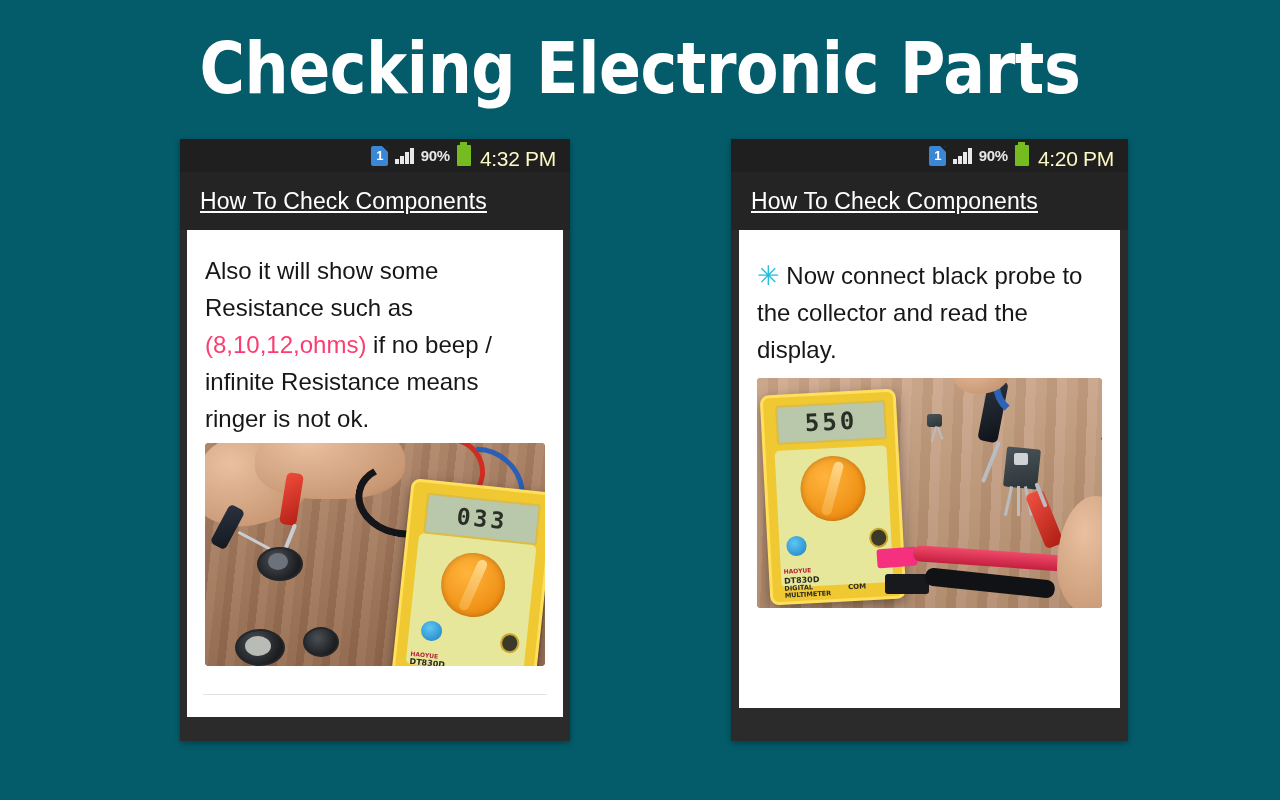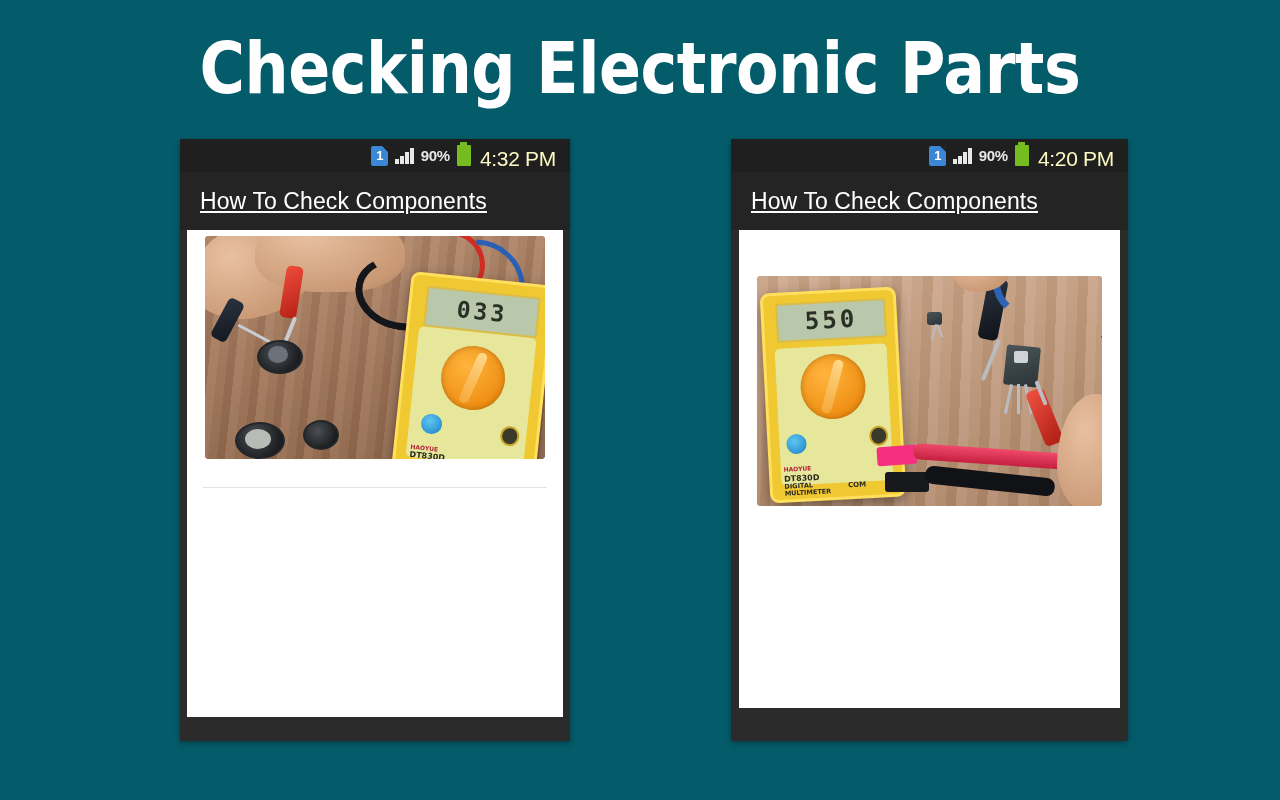--- a/index.html
+++ b/index.html
@@ -329,20 +329,23 @@
     <div class="battery-pct">90%</div>
     <div class="battery-icon"></div>
     <div class="status-clock">4:32 PM</div>
   </div>
 
   <div class="actionbar">
     <div class="actionbar-title">How To Check Components</div>
   </div>
 
   <div class="screen">
+    <p class="body-text">
+      <span>Also it will show some Resistance such as </span><span class="ohms">(8,10,12,ohms)</span><span> if no beep / infinite Resistance means ringer is not ok.</span>
+    </p>
 
     <div class="photo photo-left">
       <div class="wood"></div>
 
       <div class="hand" style="left:-14px; top:-10px; width:120px; height:92px; transform:rotate(-8deg);"></div>
       <div class="hand" style="left:50px; top:-24px; width:150px; height:80px; border-radius:50% 50% 40% 40%;"></div>
 
       <div class="probe" style="left:14px; top:62px; width:17px; height:44px; background:linear-gradient(140deg,#2b3340,#131820); transform:rotate(28deg); border-radius:5px;"></div>
       <div class="probe" style="left:31px; top:96px; width:36px; height:3px; background:#c9ccd1; transform:rotate(28deg);"></div>
 
@@ -391,20 +394,24 @@
     <div class="battery-icon"></div>
     <div class="status-clock">4:20 PM</div>
   </div>
 
   <div class="actionbar">
     <div class="actionbar-title">How To Check Components</div>
   </div>
 
   <div class="screen">
     <div class="para-gap"></div>
+    <p class="body-text" style="padding-top:0;">
+      <span class="bullet">✳</span>
+      <span>Now connect black probe to the collector and read the display.</span>
+    </p>
 
     <div class="photo photo-right">
       <div class="wood wood-light"></div>
 
       <div class="meter" style="left:8px; top:14px; width:130px; height:204px; transform:rotate(-3deg);">
         <div class="lcd" style="left:9%; top:4%; width:82%; height:17%; font-size:24px;">550</div>
         <div class="meter-face"></div>
         <div class="knob" style="left:25%; top:30%; width:50%; height:32%;"></div>
         <div class="blue-dial" style="left:12%; top:68%; width:16%; height:10%;"></div>
         <div class="port" style="left:76%; top:66%; width:12%; height:8%;"></div>

